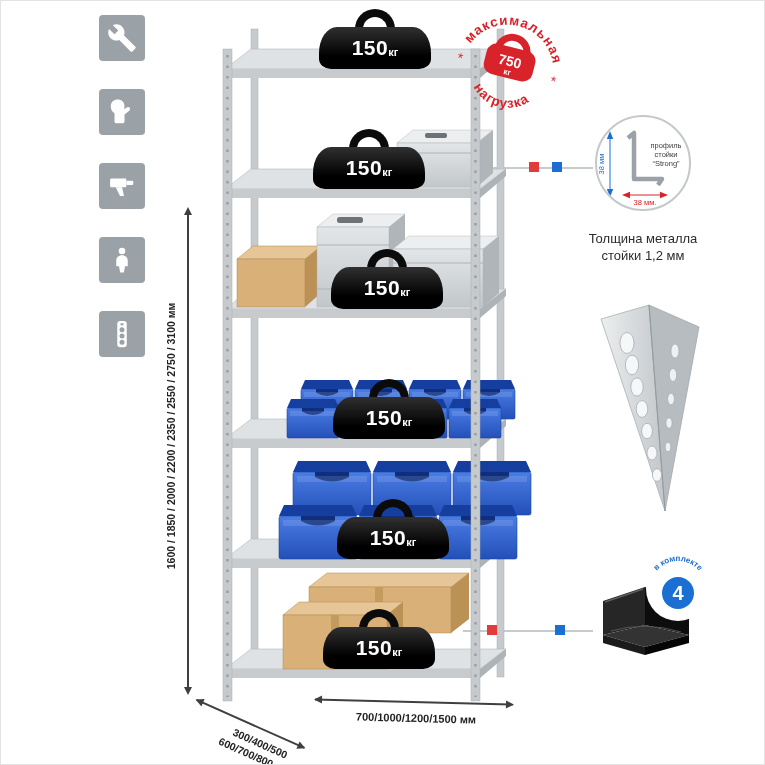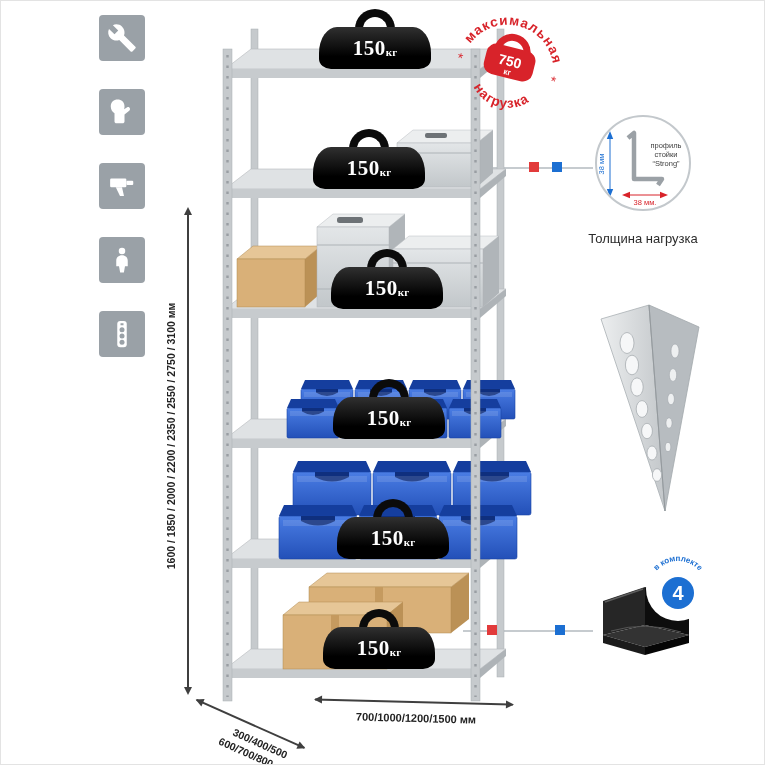--- a/index.html
+++ b/index.html
@@ -11,21 +11,21 @@
   .icon-box{position:absolute;left:98px;width:46px;height:46px;background:#9aa1a7;border-radius:4px;
             display:flex;align-items:center;justify-content:center;}
 
   
   .weight{position:absolute;width:112px;height:60px;z-index:30;}
   .w-handle{position:absolute;left:36px;top:0;width:40px;height:28px;box-sizing:border-box;
             border:8px solid #0b0b0b;border-bottom:none;border-radius:20px 20px 0 0;}
   .w-body{position:absolute;left:0;top:18px;width:112px;height:42px;
           background:linear-gradient(#303030,#000 70%);
           border-radius:18px 18px 12px 12px / 26px 26px 10px 10px;
-          display:flex;align-items:center;justify-content:center;color:#fff;font-family:Liberation Serif, serif;}
+          display:flex;align-items:center;justify-content:center;color:#fff;}
   .w-val{font-size:21px;font-weight:bold;letter-spacing:.5px;}
   .w-unit{font-size:11px;font-weight:bold;margin-top:7px;}
 
   
   .stamp{position:absolute;left:448px;top:4px;width:120px;height:120px;transform:rotate(14deg);z-index:40;}
   .stamp-arc{font-size:13.5px;font-weight:bold;fill:#d8232a;letter-spacing:1px;}
 
   
   .dim-line-v{position:absolute;left:186px;top:214px;width:2px;height:472px;background:#3f3f3f;}
   .dim-line-v::before{content:"";position:absolute;top:-8px;left:-3px;
@@ -311,21 +311,22 @@
       <line x1="31" y1="78" x2="65" y2="78" stroke="#d8232a" stroke-width="1"></line>
       <polygon points="25,78 33,74.8 33,81.2" fill="#d8232a"></polygon>
       <polygon points="71,78 63,74.8 63,81.2" fill="#d8232a"></polygon>
       <text x="48" y="88" text-anchor="middle" font-size="7.5" fill="#d8232a">38 мм.</text>
       <text x="69" y="31" text-anchor="middle" font-size="7.5" fill="#3c3c3c">профиль</text>
       <text x="69" y="40" text-anchor="middle" font-size="7.5" fill="#3c3c3c">стойки</text>
       <text x="69" y="49" text-anchor="middle" font-size="7.5" fill="#3c3c3c">“Strong”</text>
     </svg>
   </div>
   <div class="caption" style="left:566px;top:230px;width:152px;">
-    <div>Толщина нагрузка</div>
+    <div>Толщина металла</div>
+    <div>стойки 1,2 мм</div>
   </div>
 
   <svg class="abs" style="left:578px;top:298px" width="136" height="230" viewBox="0 0 136 230">
     <defs>
       <linearGradient id="metalG" x1="0" y1="0" x2="1" y2="0">
         <stop offset="0" stop-color="#eceeef"></stop>
           <stop offset="1" stop-color="#c3c7ca"></stop>
       </linearGradient>
     </defs>
     <polygon points="22,20 70,6 86,212" fill="url(#metalG)" stroke="#aab0b4" stroke-width="0.8"></polygon>

